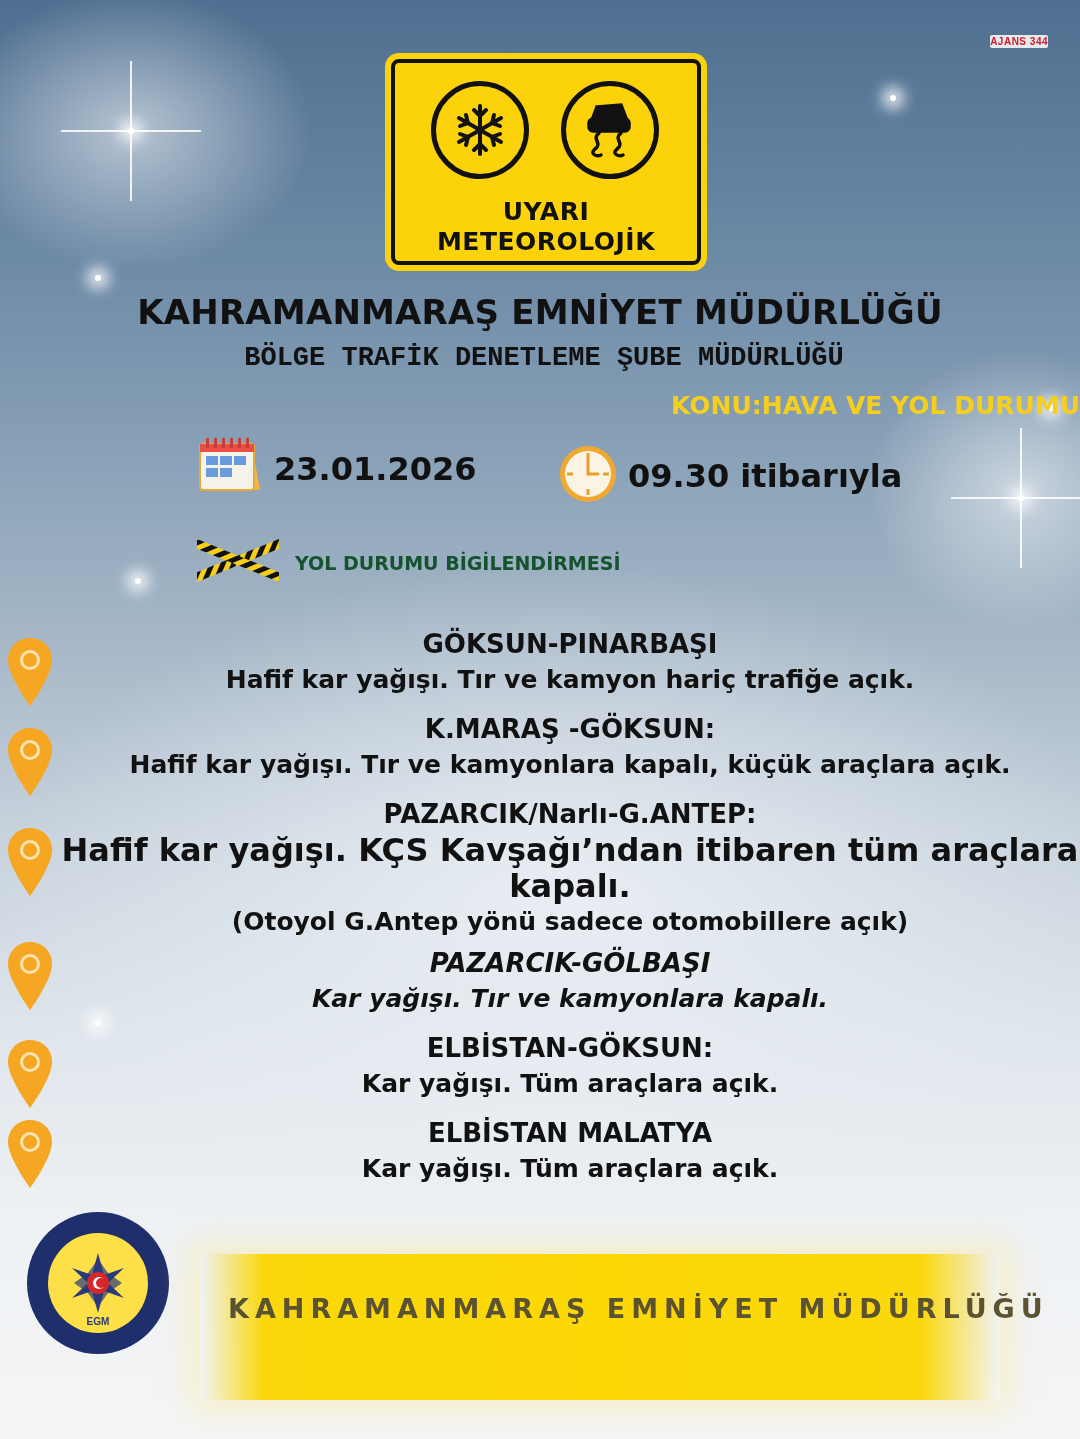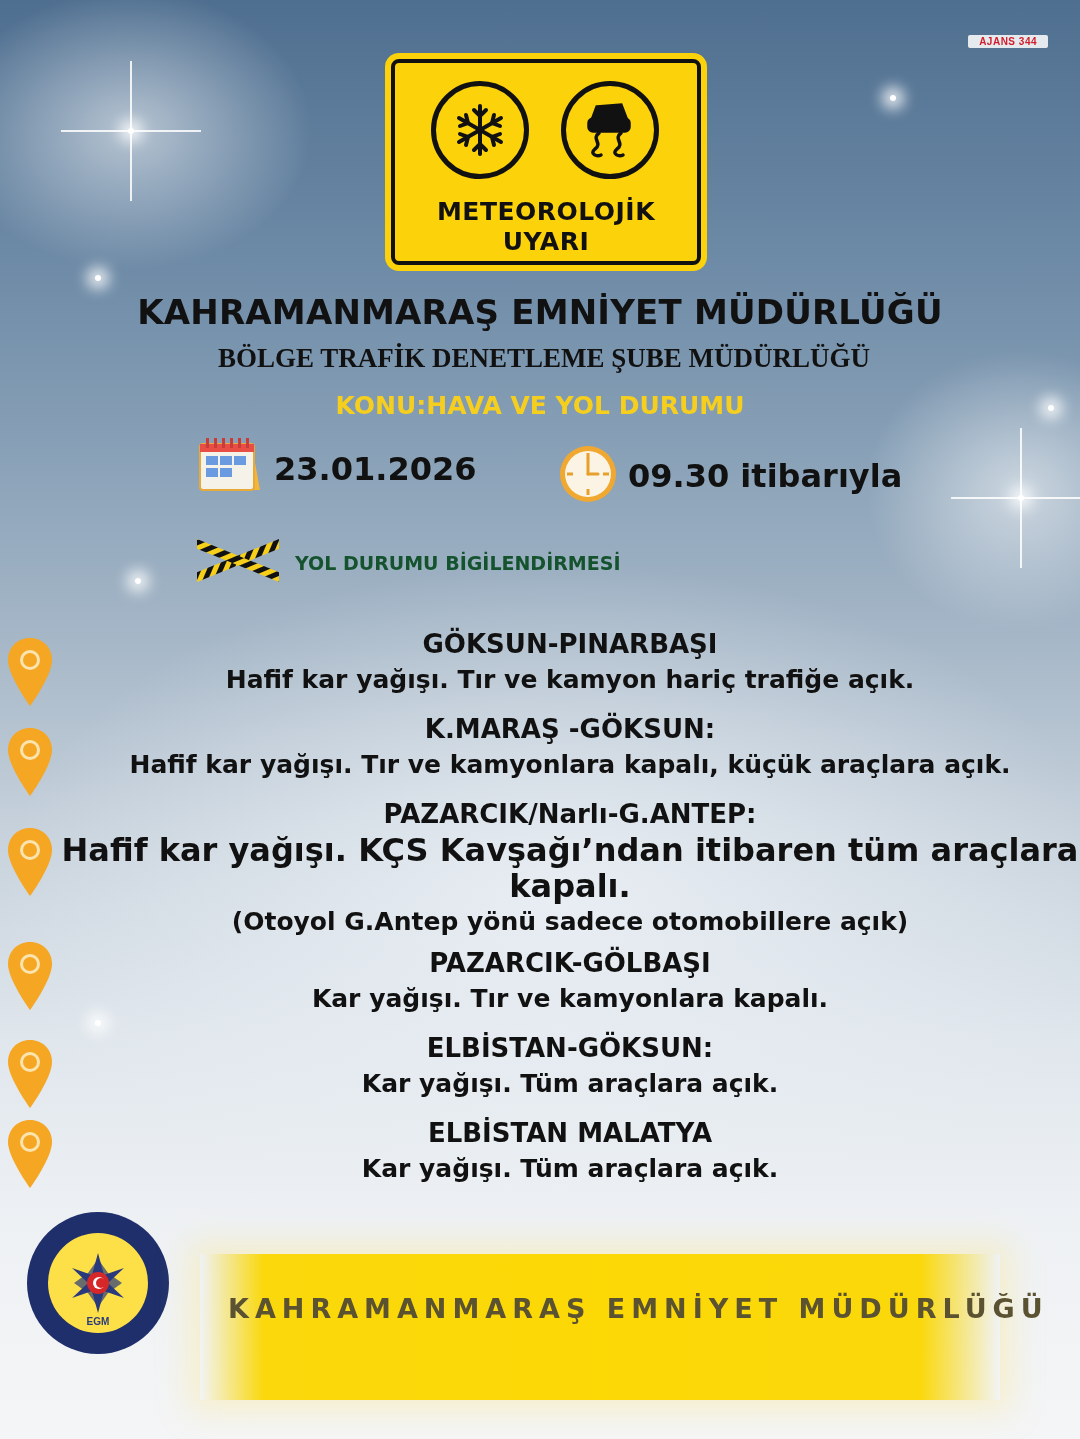--- a/index.html
+++ b/index.html
@@ -10,21 +10,21 @@
       radial-gradient(ellipse 260px 200px at 130px 130px, rgba(255,255,255,0.55), rgba(255,255,255,0) 70%),
       radial-gradient(ellipse 220px 200px at 1020px 490px, rgba(255,255,255,0.55), rgba(255,255,255,0) 70%),
       radial-gradient(ellipse 700px 420px at 560px 900px, rgba(235,240,245,0.9), rgba(235,240,245,0) 80%),
       linear-gradient(180deg, #4f6f90 0%, #6d8aa6 18%, #8aa2b8 32%, #a7b8c8 45%, #c7d2dc 58%, #dfe6ec 72%, #eef1f4 85%, #f4f5f6 100%);
   }
   .sparkle { position: absolute; width: 6px; height: 6px; border-radius: 50%; background: #fff; box-shadow: 0 0 14px 8px rgba(255,255,255,0.8); }
   .sparkle.big::before, .sparkle.big::after { content: ""; position: absolute; left: 50%; top: 50%; background: rgba(255,255,255,0.85); transform: translate(-50%,-50%); }
   .sparkle.big::before { width: 140px; height: 2px; }
   .sparkle.big::after { width: 2px; height: 140px; }
 
-  .watermark { position: absolute; right: 32px; top: 35px; font-size: 10px; font-weight: bold; color: #d21e2b; background: rgba(255,255,255,0.85); padding: 1px 11px; border-radius: 2px; letter-spacing: 0.5px; }
+  .watermark { position: absolute; right: 32px; top: 35px; font-size: 10px; font-weight: bold; color: #d21e2b; background: rgba(255,255,255,0.85); padding: 1px 0; border-radius: 2px; letter-spacing: 0.5px; }
 
   .sign {
     position: absolute; left: 385px; top: 53px; width: 322px; height: 218px;
     background: #fcd20a; border-radius: 14px; box-sizing: border-box;
     padding: 6px;
   }
   .sign-inner {
     width: 100%; height: 100%; border: 4px solid #111; border-radius: 8px; box-sizing: border-box; position: relative;
   }
   .sign-circle {
@@ -32,22 +32,22 @@
     display: flex; align-items: center; justify-content: center;
   }
   .sign-circle.left { left: 36px; }
   .sign-circle.right { left: 166px; }
   .sign-title {
     position: absolute; left: 0; right: 0; top: 134px; text-align: center;
     font-family: "DejaVu Sans", sans-serif; font-weight: bold; font-size: 25px; line-height: 30px; color: #111; letter-spacing: 0.5px;
   }
 
   .h1 { position: absolute; left: 0; right: 0; top: 292px; text-align: center; font-family: "DejaVu Sans", sans-serif; font-weight: bold; font-size: 34px; color: #111; letter-spacing: 0.2px; }
-  .h2 { position: absolute; left: 0; right: 0; top: 343px; text-align: center; font-family: Liberation Serif, serif; font-weight: bold; font-size: 27px; color: #111; padding-left: 8px; }
-  .h3 { position: absolute; left: 0; right: 0; top: 391px; text-align: center; font-family: "DejaVu Sans", sans-serif; font-weight: bold; font-size: 25px; color: #f6cf1e; }
+  .h2 { position: absolute; left: 0; right: 0; top: 343px; text-align: center; font-family: Liberation Mono, monospace; font-weight: bold; font-size: 27px; color: #111; padding-left: 8px; }
+  .h3 { position: absolute; left: 0; right: 0; top: 391px; text-align: right; font-family: "DejaVu Sans", sans-serif; font-weight: bold; font-size: 25px; color: #f6cf1e; }
 
   .meta-row { position: absolute; top: 438px; left: 0; right: 0; height: 70px; }
   .meta { position: absolute; display: flex; align-items: center; gap: 10px; }
   .meta.date { left: 198px; top: 0; }
   .meta.time { left: 558px; top: 6px; }
   .meta-text { font-family: "DejaVu Sans", sans-serif; font-weight: bold; font-size: 32px; color: #111; }
 
   .section-head { position: absolute; left: 197px; top: 538px; display: flex; align-items: center; gap: 16px; }
   .section-head-text { font-family: "DejaVu Sans", sans-serif; font-weight: bold; font-size: 19px; color: #14532d; }
 
@@ -103,22 +103,22 @@
     </div>
     <div class="sign-circle right">
       <svg width="66" height="66" viewBox="0 0 66 66" fill="none" stroke="#111" stroke-width="3.5" stroke-linecap="round">
         <path d="M20 10 L44 8 L50 24 L14 26 Z" fill="#111"></path>
         <rect x="12" y="22" width="40" height="12" rx="4" fill="#111"></rect>
         <path d="M22 36 C14 42 26 46 18 52 C12 57 20 60 24 58"></path>
         <path d="M44 36 C36 42 48 46 40 52 C34 57 42 60 46 58"></path>
       </svg>
     </div>
     <div class="sign-title">
+      <div>UYARI</div>
       <div>METEOROLOJİK</div>
-      <div>UYARI</div>
     </div>
   </div>
 </div>
 
 <div class="h1">KAHRAMANMARAŞ EMNİYET MÜDÜRLÜĞÜ</div>
 <div class="h2">BÖLGE TRAFİK DENETLEME ŞUBE MÜDÜRLÜĞÜ</div>
 <div class="h3">KONU:HAVA VE YOL DURUMU</div>
 
 <div class="meta-row">
   <div class="meta date">
@@ -219,21 +219,21 @@
   </div>
   <div class="route">
     <div class="route-name">K.MARAŞ -GÖKSUN:</div>
     <div class="route-desc">Hafif kar yağışı. Tır ve kamyonlara kapalı, küçük araçlara açık.</div>
   </div>
   <div class="route">
     <div class="route-name">PAZARCIK/Narlı-G.ANTEP:</div>
     <div class="route-desc" style="font-size:32px;">Hafif kar yağışı. KÇS Kavşağı’ndan itibaren tüm araçlara kapalı.</div>
     <div class="route-desc">(Otoyol G.Antep yönü sadece otomobillere açık)</div>
   </div>
-  <div class="route" style="margin-top:-8px;">
+  <div class="route" style="margin-top:-8px;font-style:italic;">
     <div class="route-name">PAZARCIK-GÖLBAŞI</div>
     <div class="route-desc">Kar yağışı. Tır ve kamyonlara kapalı.</div>
   </div>
   <div class="route">
     <div class="route-name">ELBİSTAN-GÖKSUN:</div>
     <div class="route-desc">Kar yağışı. Tüm araçlara açık.</div>
   </div>
   <div class="route">
     <div class="route-name">ELBİSTAN MALATYA</div>
     <div class="route-desc">Kar yağışı. Tüm araçlara açık.</div>

